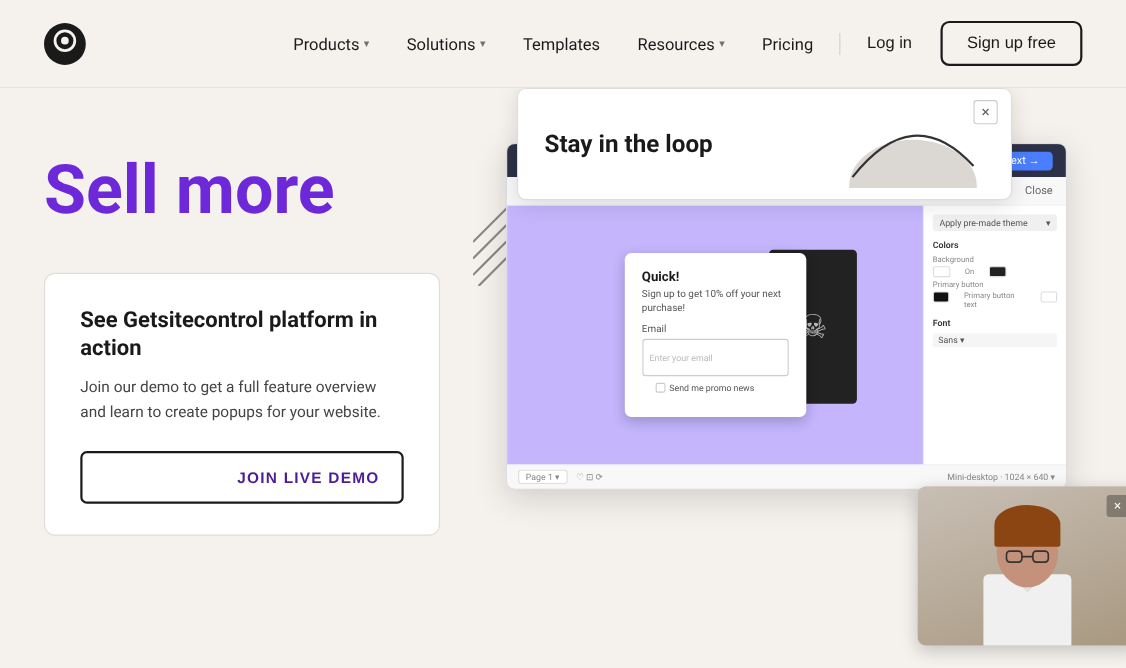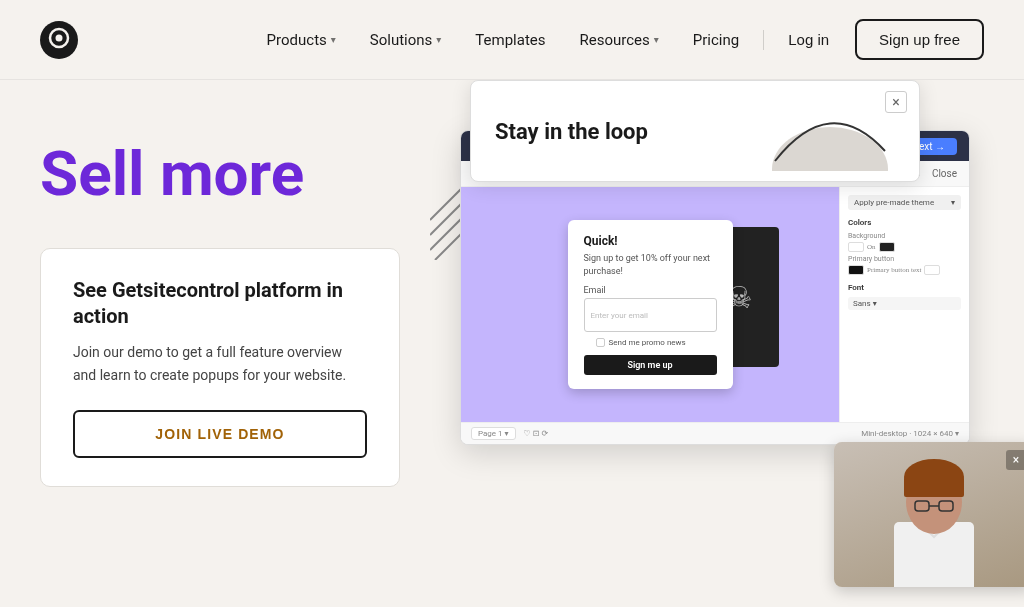--- a/index.html
+++ b/index.html
@@ -127,23 +127,23 @@
     .btn-demo {
       display: block;
       width: 100%;
       padding: 14px 20px;
       background: #fff;
       border: 2px solid #1a1a1a;
       border-radius: 6px;
       font-size: 14px;
       font-weight: 700;
       letter-spacing: 0.08em;
-      text-align: center;
+      text-align: right;
       cursor: pointer;
-      color: #a16207;
+      color: #4c1d95;
     }
 
     
     .hero-right {
       flex: 1;
       position: relative;
       overflow: visible;
     }
 
     
@@ -358,23 +358,22 @@
       border-radius: 3px;
       padding: 3px 6px;
       font-size: 8px;
       margin-bottom: 8px;
       display: flex;
       align-items: center;
       justify-content: space-between;
     }
     .color-swatch-row {
       display: flex;
-      gap: 3px;
+      gap: 13px;
       margin-bottom: 3px;
-      font-family: Liberation Serif, serif;
     }
     .color-swatch {
       width: 16px;
       height: 10px;
       border-radius: 2px;
       border: 1px solid #ddd;
     }
     .panel-label { font-size: 7px; color: #888; margin-bottom: 2px; }
     .font-dropdown {
       background: #f5f5f5;
@@ -536,21 +535,20 @@
 
           <div class="mini-popup">
             <div class="mini-popup-title">Quick!</div>
             <div class="mini-popup-sub">Sign up to get 10% off your next purchase!</div>
             <div class="mini-field-label">Email</div>
             <div class="mini-input" style="color:#bbb; font-size:8px;">Enter your email</div>
             <div class="mini-checkbox-row">
               <div class="mini-checkbox"></div>
               <span class="mini-checkbox-text">Send me promo news</span>
             </div>
-            <div class="mini-btn">Sign me up</div>
           </div>
 
           <div class="tshirt-img">
             <span class="tshirt-graphic">☠</span>
           </div>
         </div>
 
         <div class="app-right-panel">
           <div class="panel-theme-btn">Apply pre-made theme <span>▾</span></div>
           <div class="panel-section-title">Colors</div>

